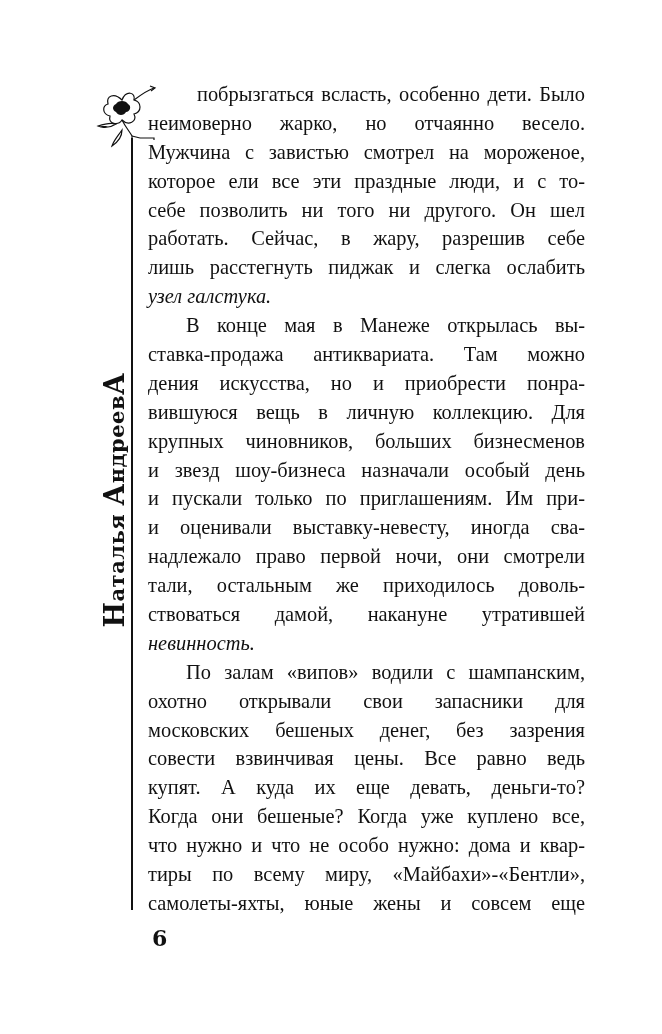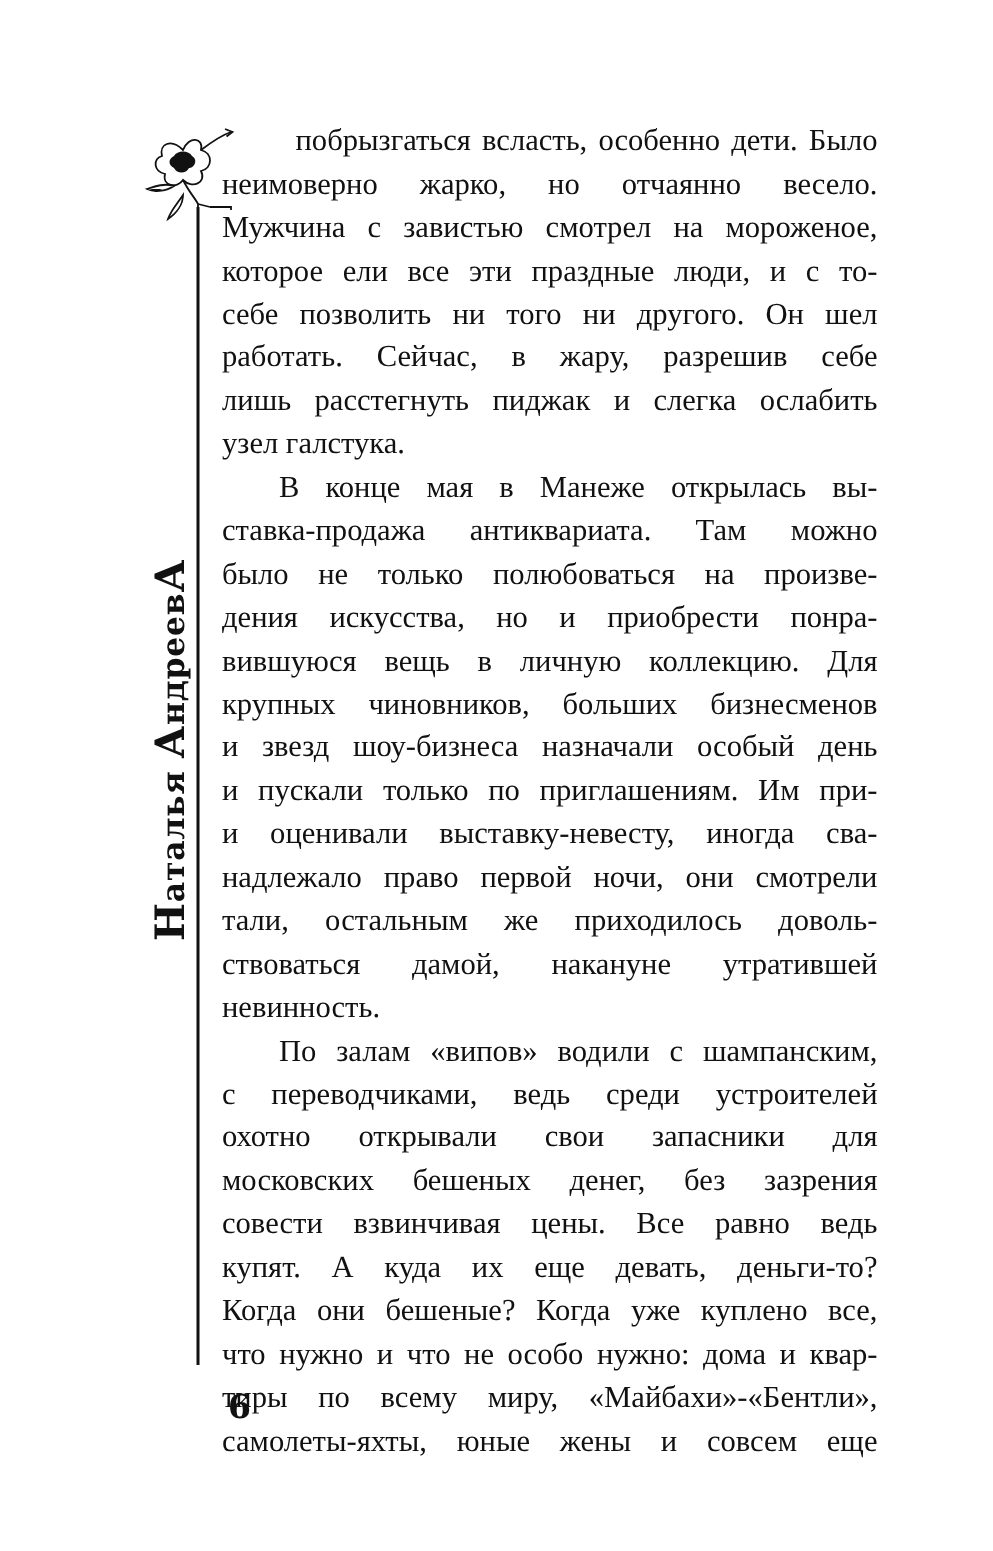--- a/index.html
+++ b/index.html
@@ -23,21 +23,21 @@
     .text {
       position: absolute;
       left: 148px; top: 80px;
       width: 437px;
       font-family: "Liberation Serif", serif;
       font-size: 20.4px;
       line-height: 28.9px;
       color: #111;
     }
     .line { display: block; height: 28.9px; white-space: nowrap; text-align: justify; text-align-last: justify; }
-    .line.last { text-align-last: left; }
+    .line.last { text-align-last: left; font-style: italic; }
     .line.indent { padding-left: 38px; }
     .line.first { padding-left: 7px; margin-left: 42px; }
     .pagenum {
       position: absolute; left: 152px; top: 925px;
       font-family: "DejaVu Serif", serif; font-weight: bold; font-size: 22px; color: #111;
     }
   </style>
 </head>
 <body>
 
@@ -70,33 +70,31 @@
       <span class="line first">побрызгаться всласть, особенно дети. Было</span>
       <span class="line">неимоверно жарко, но отчаянно весело.</span>
       <span class="line">Мужчина с завистью смотрел на мороженое,</span>
       <span class="line">которое ели все эти праздные люди, и с то-</span>
       <span class="line">себе позволить ни того ни другого. Он шел</span>
       <span class="line">работать. Сейчас, в жару, разрешив себе</span>
       <span class="line">лишь расстегнуть пиджак и слегка ослабить</span>
       <span class="line last">узел галстука.</span>
       <span class="line indent">В конце мая в Манеже открылась вы-</span>
       <span class="line">ставка-продажа антиквариата. Там можно</span>
-      <span class="line">было не только полюбоваться на произве-</span>
       <span class="line">дения искусства, но и приобрести понра-</span>
       <span class="line">вившуюся вещь в личную коллекцию. Для</span>
       <span class="line">крупных чиновников, больших бизнесменов</span>
       <span class="line">и звезд шоу-бизнеса назначали особый день</span>
       <span class="line">и пускали только по приглашениям. Им при-</span>
       <span class="line">и оценивали выставку-невесту, иногда сва-</span>
       <span class="line">надлежало право первой ночи, они смотрели</span>
       <span class="line">тали, остальным же приходилось доволь-</span>
       <span class="line">ствоваться дамой, накануне утратившей</span>
       <span class="line last">невинность.</span>
       <span class="line indent">По залам «випов» водили с шампанским,</span>
-      <span class="line">с переводчиками, ведь среди устроителей</span>
       <span class="line">охотно открывали свои запасники для</span>
       <span class="line">московских бешеных денег, без зазрения</span>
       <span class="line">совести взвинчивая цены. Все равно ведь</span>
       <span class="line">купят. А куда их еще девать, деньги-то?</span>
       <span class="line">Когда они бешеные? Когда уже куплено все,</span>
       <span class="line">что нужно и что не особо нужно: дома и квар-</span>
       <span class="line">тиры по всему миру, «Майбахи»-«Бентли»,</span>
       <span class="line">самолеты-яхты, юные жены и совсем еще</span>
     </div>
 

